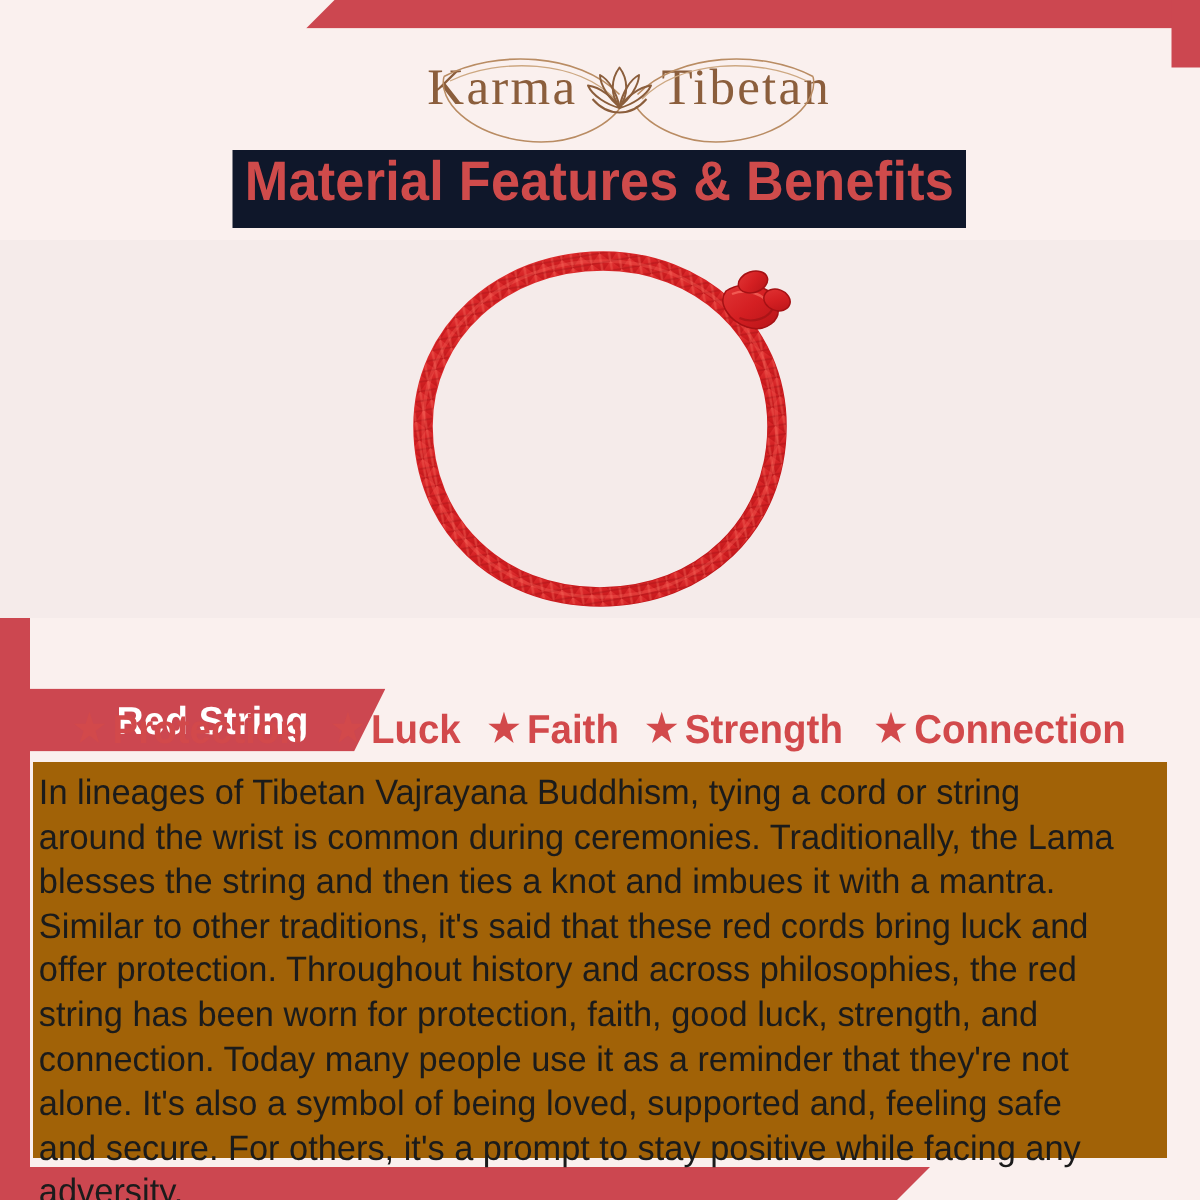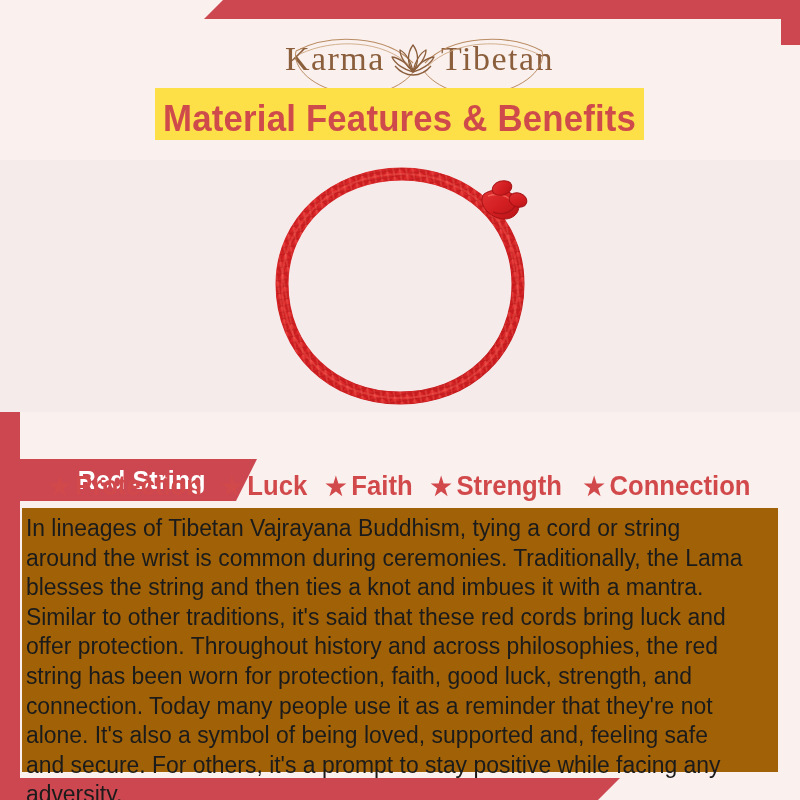--- a/index.html
+++ b/index.html
@@ -99,27 +99,27 @@
     left: 50%;
     transform: translateX(-50%);
     width: 258px;
     height: 66px;
     pointer-events: none;
   }
 
   
   .title-band {
     position: absolute;
-    top: 88px;
+    top: 100px;
     left: 155px;
     width: 489px;
     height: 52px;
-    background: #fde047;
-    display: flex;
-    align-items: flex-end;
+    background: #0f172a;
+    display: flex;
+    align-items: flex-start;
     justify-content: center;
   }
   .title-text {
     font-family: "Liberation Sans Narrow", "Liberation Sans", sans-serif;
     font-weight: bold;
     font-size: 37px;
     color: #cf4b4b;
     letter-spacing: 0.2px;
     white-space: nowrap;
     transform: scaleX(0.94);

